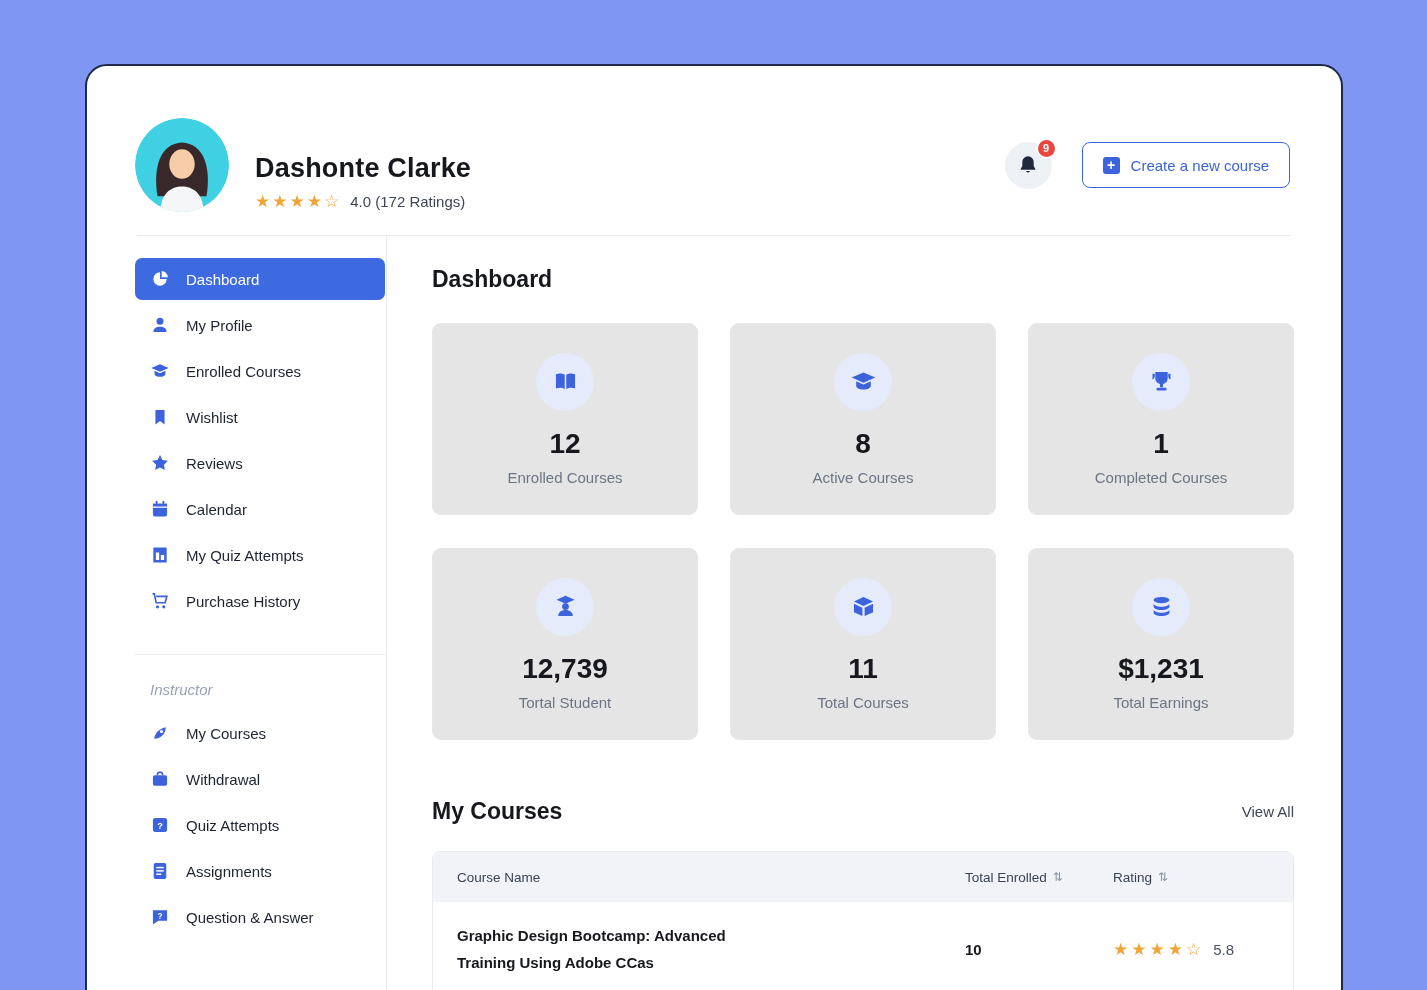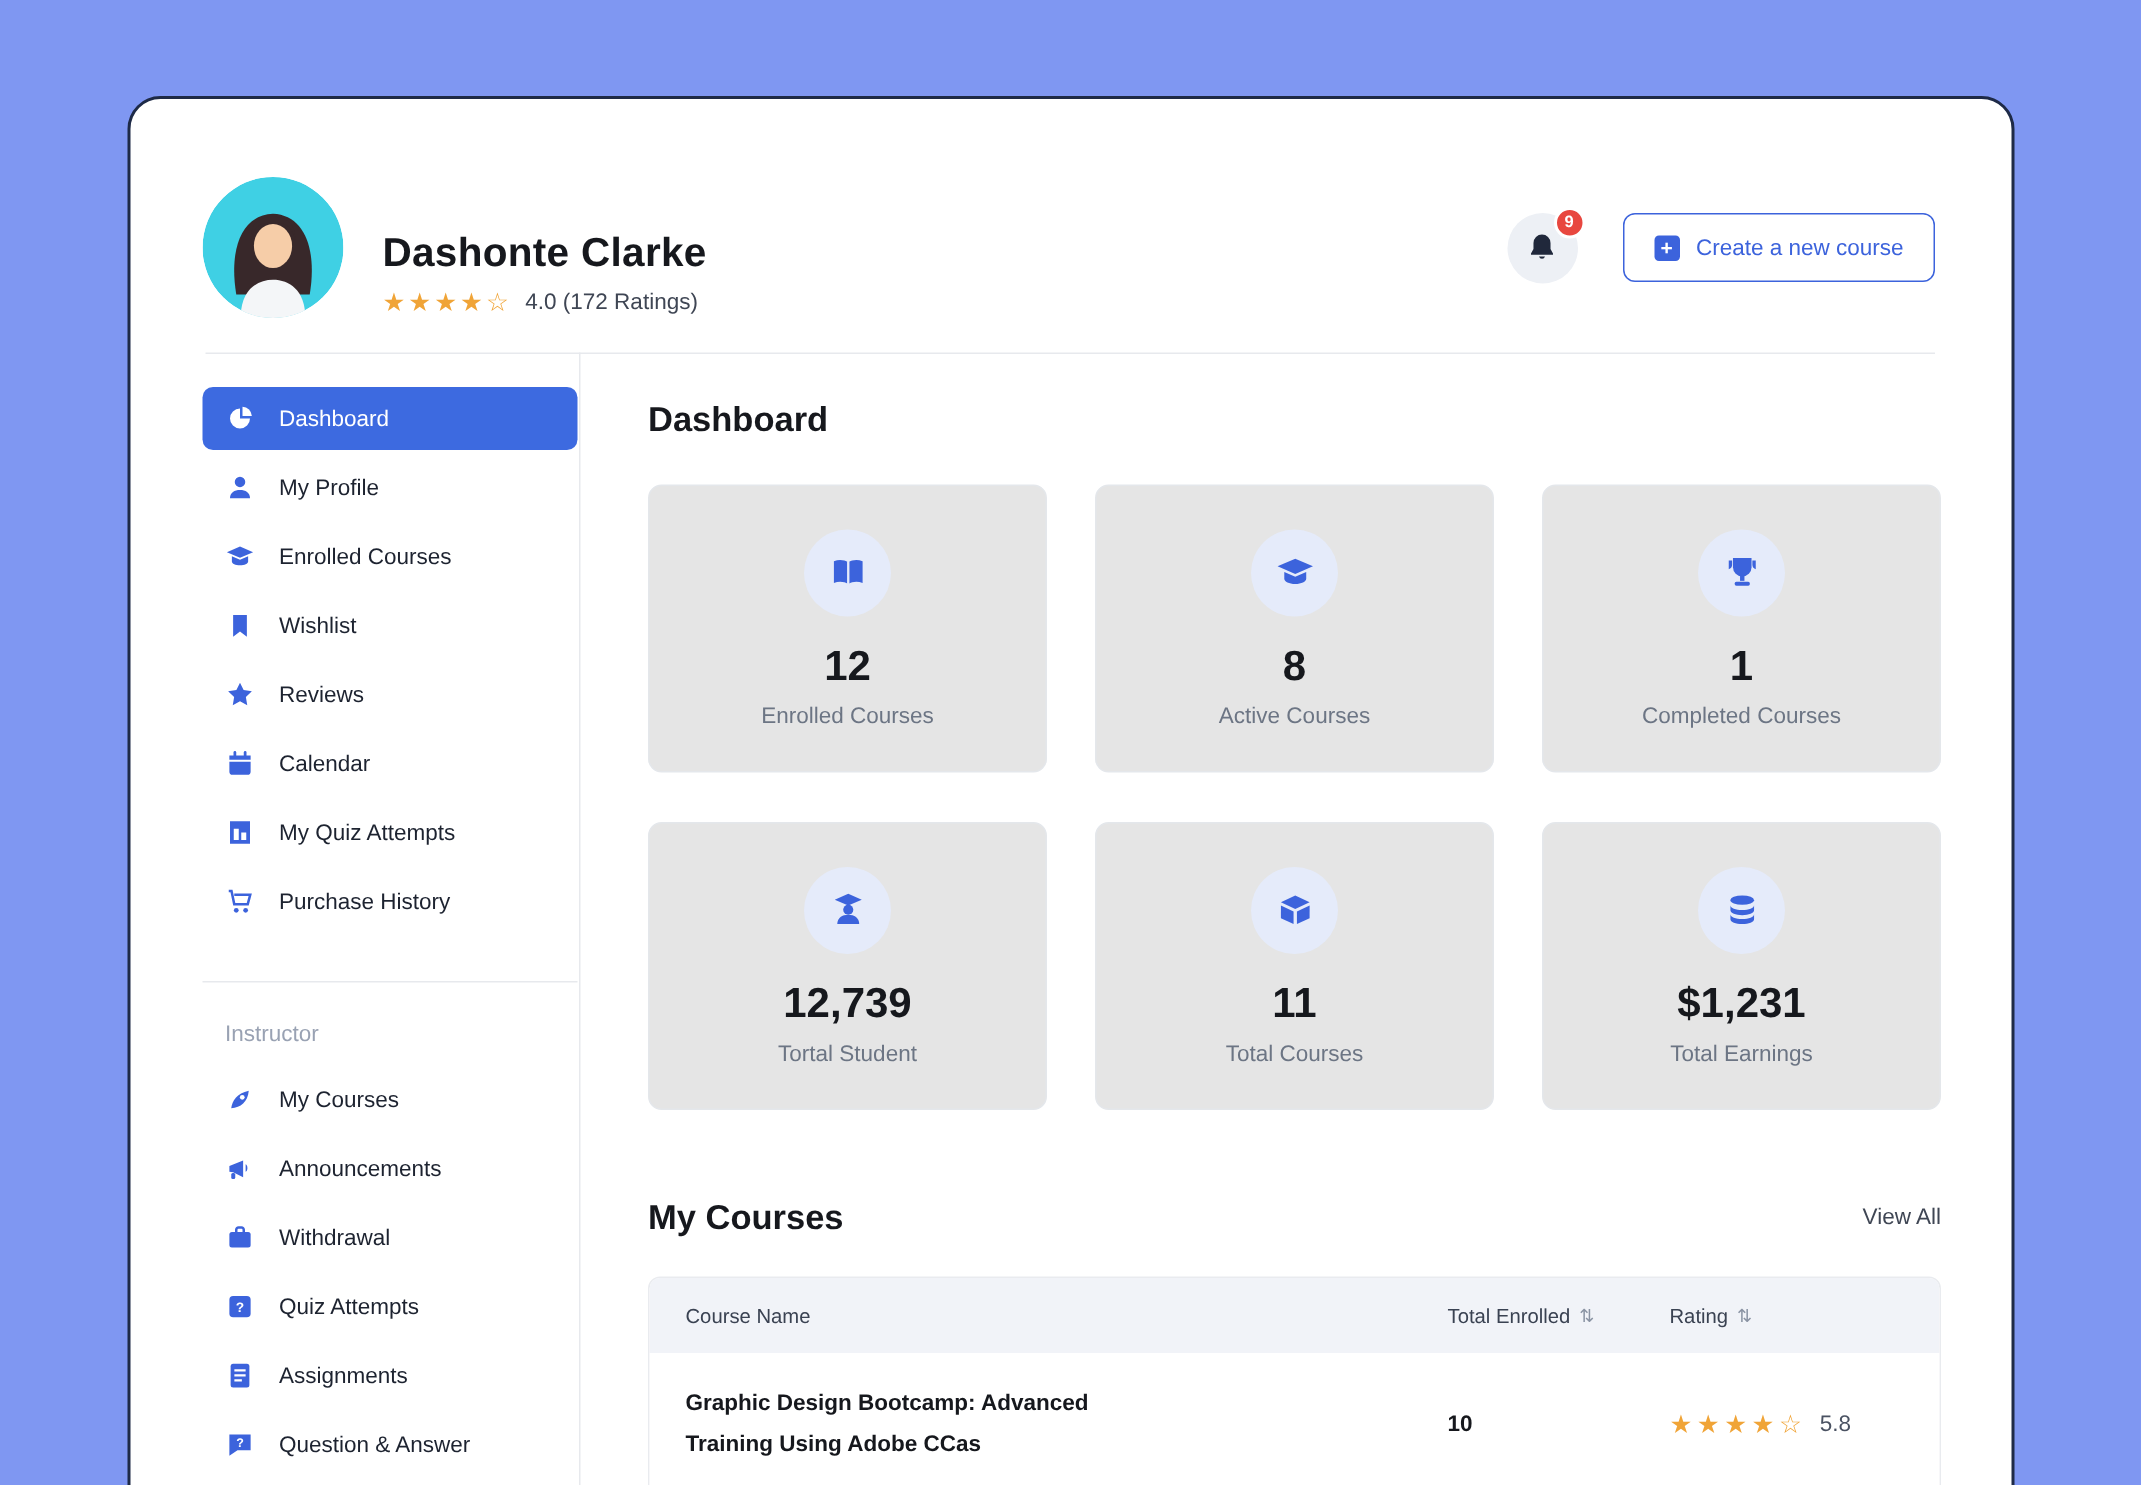--- a/index.html
+++ b/index.html
@@ -30,21 +30,21 @@
   .plus-box { width:17px; height:17px; border-radius:3px; background:#3C63DC; color:#fff; font-size:14px; font-weight:700; display:flex; align-items:center; justify-content:center; line-height:1; }
   .header-rule { position:absolute; top:169px; left:50px; right:51px; height:1px; background:#E7E9ED; }
   .v-rule { position:absolute; top:169px; bottom:0; left:299px; width:1px; background:#E7E9ED; }
   
   .sidebar { position:absolute; left:48px; top:192px; width:250px; }
   .side-item { height:42px; margin-bottom:4px; border-radius:7px; display:flex; align-items:center; padding:0 15px; gap:16px; font-size:15px; color:#1D2330; cursor:pointer; }
   .side-item svg { width:20px; height:20px; flex:none; color:#3C63DC; }
   .side-item.active { background:#3D6AE0; color:#fff; font-weight:500; }
   .side-item.active svg { color:#fff; }
   .side-divider { height:1px; background:#E7E9ED; margin-top:32px; }
-  .side-section { font-size:15px; color:#99A2B3; margin:26px 15px 14px; }
+  .side-section { font-size:15px; color:#99A2B3; margin:26px 15px 14px;font-style:italic; }
   
   .main { position:absolute; left:345px; top:169px; width:862px; }
   .main-title { margin-top:31px; font-size:23px; font-weight:700; color:#16181D; }
   .stats-grid { margin-top:30px; display:grid; grid-template-columns:repeat(3,1fr); gap:33px 32px; }
   .stat-card { border:1px solid #E4E7EB; border-radius:9px; height:192px; display:flex; flex-direction:column; align-items:center; justify-content:center; background:#e5e5e5; }
   .stat-icon { width:58px; height:58px; border-radius:50%; background:#E5EBFA; display:flex; align-items:center; justify-content:center; color:#3C63DC; }
   .stat-icon svg { width:27px; height:27px; }
   .stat-value { margin-top:17px; font-size:28px; font-weight:700; color:#16181D; }
   .stat-label { margin-top:9px; font-size:15px; color:#6C7584; }
   .courses-head { margin-top:58px; display:flex; align-items:center; justify-content:space-between; }
@@ -171,28 +171,20 @@
     <div class="side-section">Instructor</div>
 
     <div class="side-item">
       <svg viewBox="0 0 24 24" fill="currentColor">
           <path d="M5 19c.5-5.5 4.5-12 14-14-.8 9-6.5 13.5-14 14z"></path>
           <circle cx="13.8" cy="10.2" r="1.9" fill="#fff"></circle>
         </svg>
       <span>My Courses</span>
     </div>
 
-    <div class="side-item">
-      <svg viewBox="0 0 24 24" fill="currentColor">
-          <path d="M3.5 10v4.5l3 .5 8 4V5.5z"></path>
-          <path d="M16.5 8.5c1.9.7 1.9 5.4 0 6.1z"></path>
-          <rect x="5" y="15.5" width="3.2" height="4.8" rx="1.2"></rect>
-        </svg>
-      <span>Announcements</span>
-    </div>
 
     <div class="side-item">
       <svg viewBox="0 0 24 24">
           <rect x="3.5" y="7.5" width="17" height="12.5" rx="2" fill="currentColor"></rect>
           <path d="M9 7.5V5.8A1.8 1.8 0 0 1 10.8 4h2.4A1.8 1.8 0 0 1 15 5.8v1.7" fill="none" stroke="currentColor" stroke-width="2"></path>
         </svg>
       <span>Withdrawal</span>
     </div>
 
     <div class="side-item">

